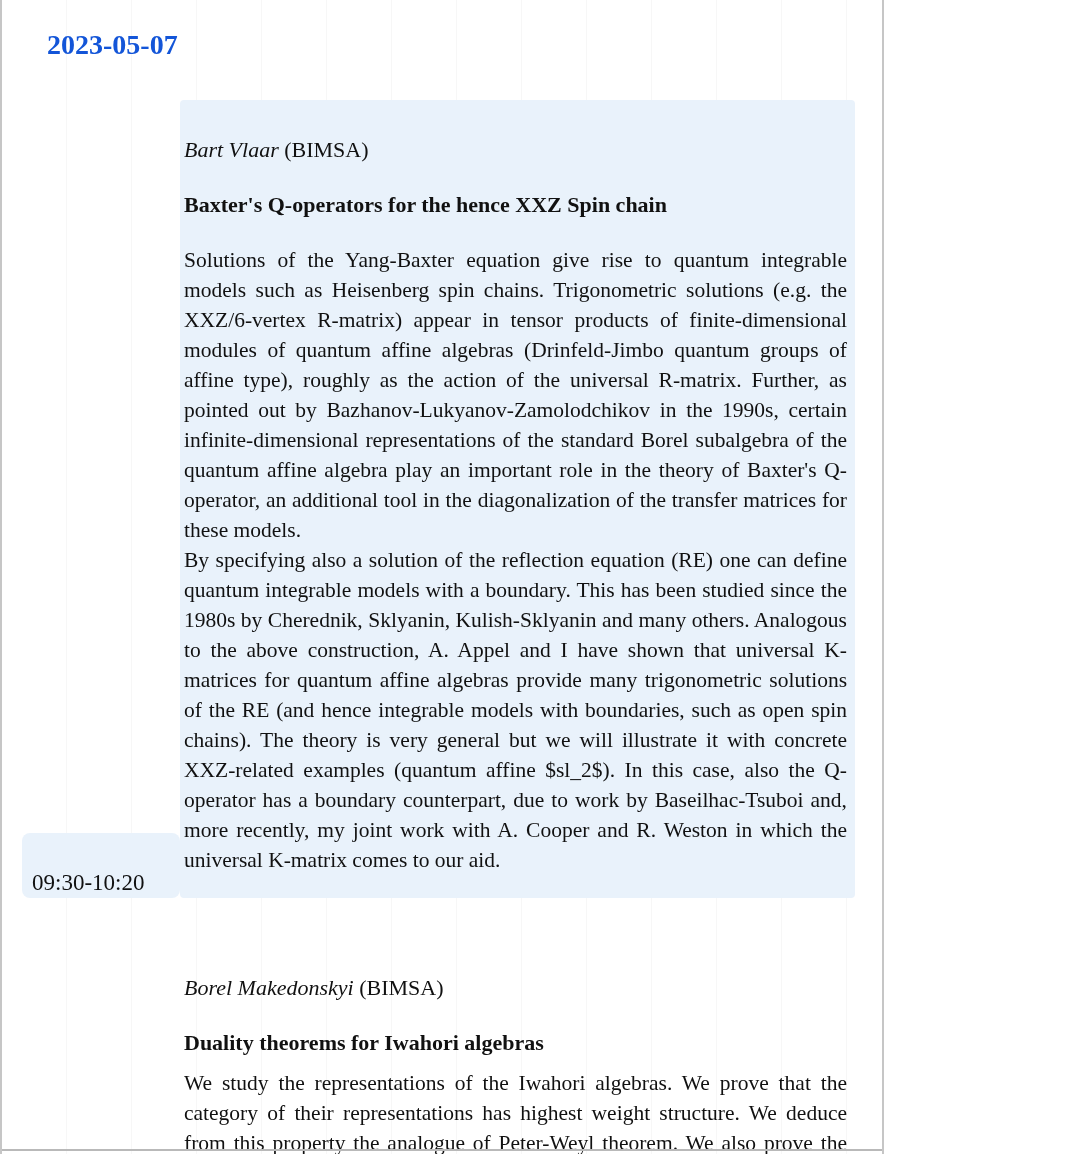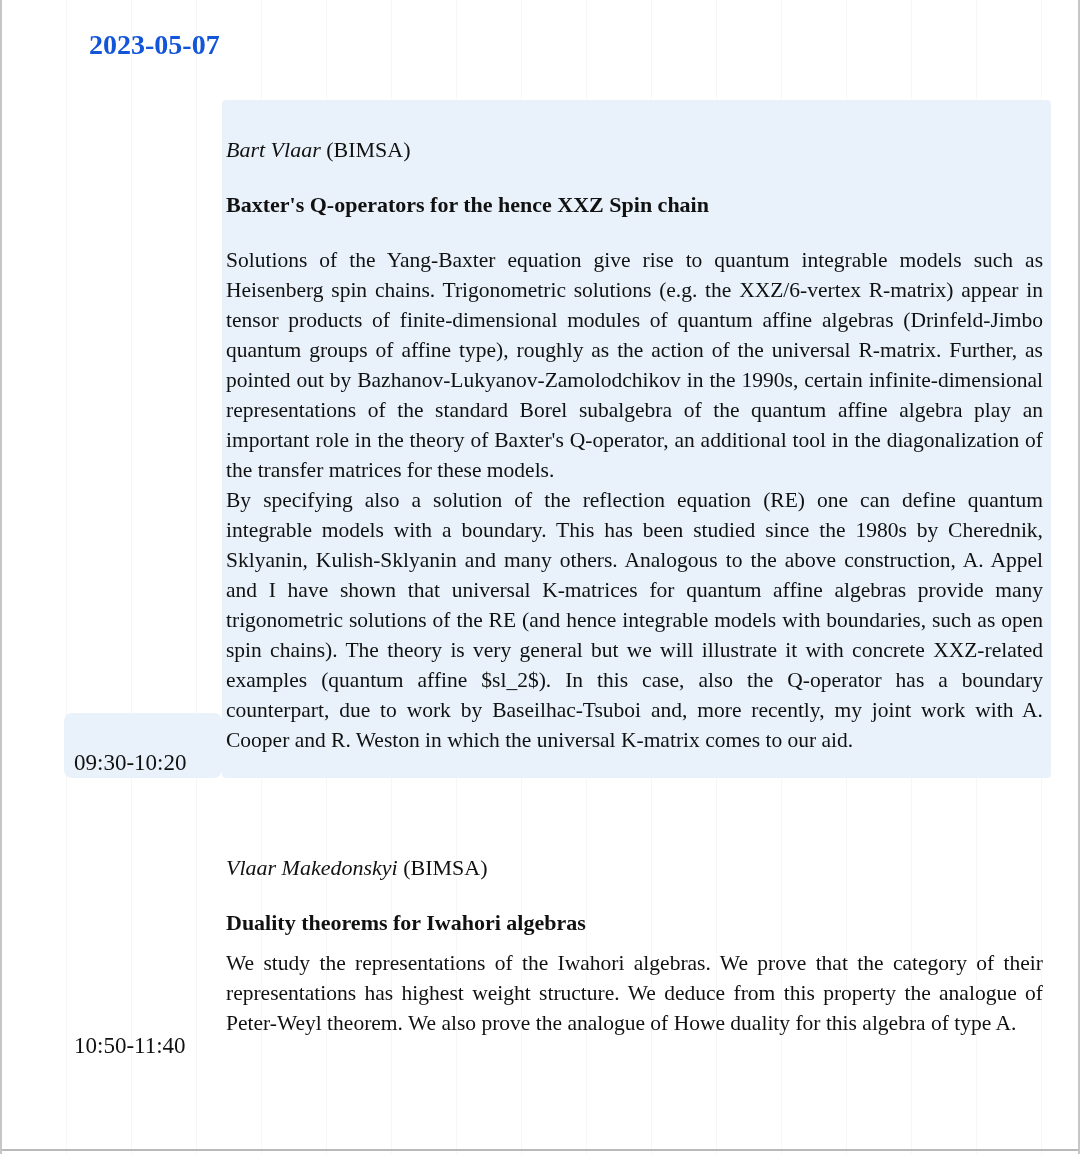--- a/index.html
+++ b/index.html
@@ -1,28 +1,27 @@
 <!DOCTYPE html>
 <html><head>
 <meta charset="utf-8">
 <style>
   html, body { margin: 0; padding: 0; background: #ffffff; }
   .page {
     position: relative;
-    width: 1080px;
+    width: 884px;
     height: 1154px;
     box-sizing: border-box;
     background: #ffffff;
     border-left: 2px solid #c6c6c6;
     border-right: 2px solid #c6c6c6;
     font-family: "Liberation Serif", "DejaVu Serif", serif;
     color: #111111;
     overflow: hidden;
     background-image: repeating-linear-gradient(to right, transparent 0px, transparent 64px, #f7f7f7 64px, #f7f7f7 65px);
-    padding-left: 42px;
   }
   .date-heading {
     margin: 30px 0 0 45px;
     font-size: 28px;
     line-height: 30px;
     font-weight: bold;
     color: #1355d8;
   }
   .schedule {
     padding: 0 27px 0 20px;
@@ -100,21 +99,21 @@
           <p>Solutions of the Yang-Baxter equation give rise to quantum integrable models such as Heisenberg spin chains. Trigonometric solutions (e.g. the XXZ/6-vertex R-matrix) appear in tensor products of finite-dimensional modules of quantum affine algebras (Drinfeld-Jimbo quantum groups of affine type), roughly as the action of the universal R-matrix. Further, as pointed out by Bazhanov-Lukyanov-Zamolodchikov in the 1990s, certain infinite-dimensional representations of the standard Borel subalgebra of the quantum affine algebra play an important role in the theory of Baxter's Q-operator, an additional tool in the diagonalization of the transfer matrices for these models.</p>
           <p>By specifying also a solution of the reflection equation (RE) one can define quantum integrable models with a boundary. This has been studied since the 1980s by Cherednik, Sklyanin, Kulish-Sklyanin and many others. Analogous to the above construction, A. Appel and I have shown that universal K-matrices for quantum affine algebras provide many trigonometric solutions of the RE (and hence integrable models with boundaries, such as open spin chains). The theory is very general but we will illustrate it with concrete XXZ-related examples (quantum affine $sl_2$). In this case, also the Q-operator has a boundary counterpart, due to work by Baseilhac-Tsuboi and, more recently, my joint work with A. Cooper and R. Weston in which the universal K-matrix comes to our aid.</p>
         </div>
       </div>
     </div>
 
     <div class="session-row second">
       <div class="time-cell">10:50-11:40</div>
       <div class="content-cell">
         <div class="speaker-line">
-          <span class="speaker-name">Vlaar Makedonskyi</span><span> (BIMSA)</span>
+          <span class="speaker-name">Borel Makedonskyi</span><span> (BIMSA)</span>
         </div>
         <div class="session-title">Duality theorems for Iwahori algebras</div>
         <div class="abstract">
           <p>We study the representations of the Iwahori algebras. We prove that the category of their representations has highest weight structure. We deduce from this property the analogue of Peter-Weyl theorem. We also prove the analogue of Howe duality for this algebra of type A.</p>
         </div>
       </div>
     </div>
 
   </div>
 

